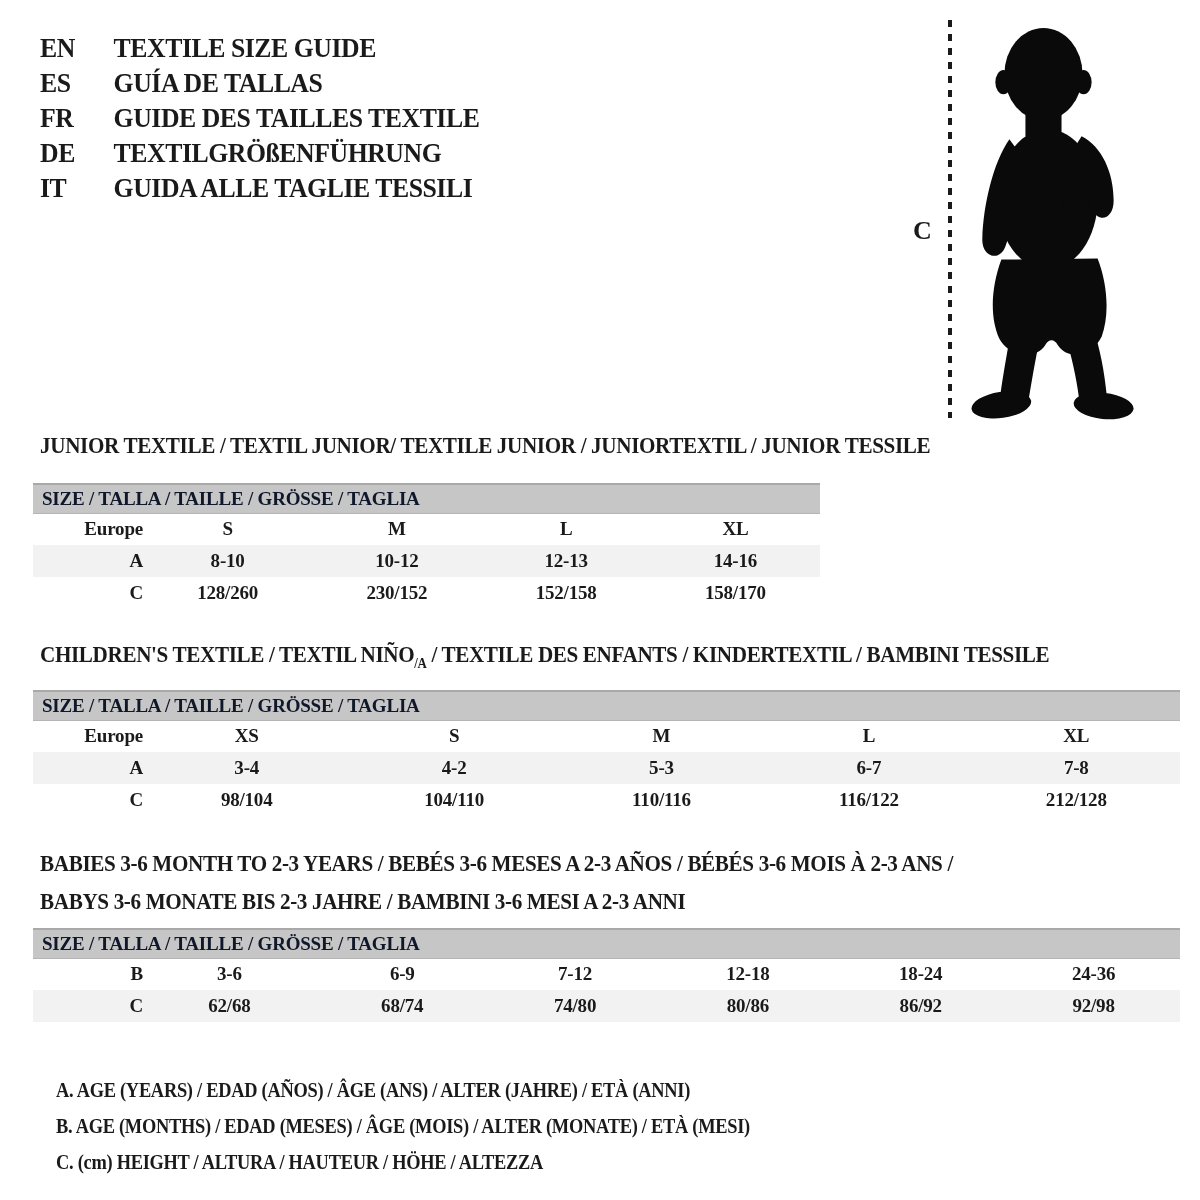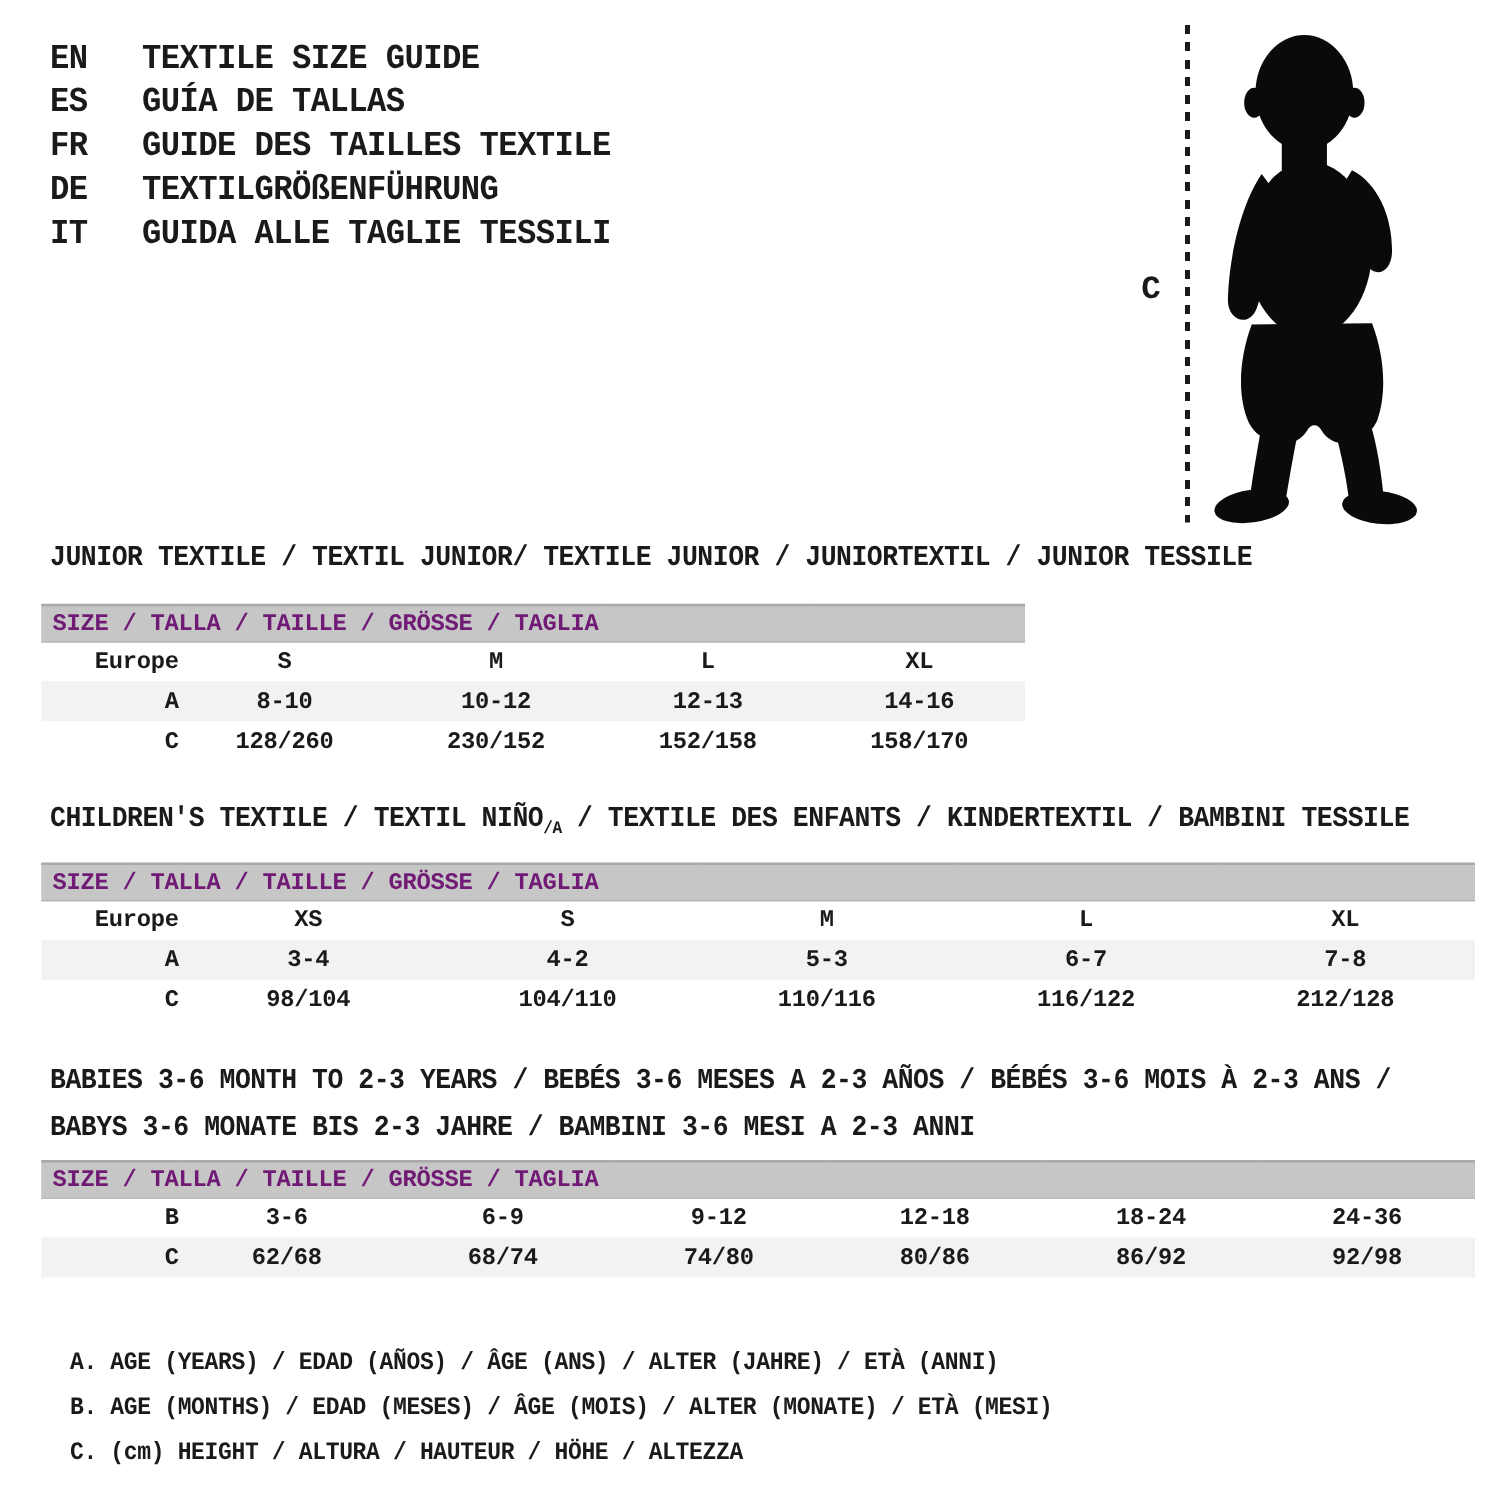--- a/index.html
+++ b/index.html
@@ -7,21 +7,21 @@
     --table-header-bg:#c6c6c6;
     --table-header-border:#a9a9a9;
     --row-shaded-bg:#f2f2f2;
     --background:#ffffff;
     --silhouette:#0a0a0a;
   }
   *{margin:0;padding:0;box-sizing:border-box;}
   html,body{background:var(--background);}
   .page{
     position:relative;width:1200px;height:1200px;background:var(--background);
-    font-family:Liberation Mono, monospace;color:var(--text);overflow:hidden;
+    font-family:Liberation Serif, serif;color:var(--text);overflow:hidden;
   }
   .cond{transform:scaleX(.92);transform-origin:left center;}
   
   .lang-list{position:absolute;left:40px;top:30px;}
   .lang-row{display:flex;height:35px;align-items:center;font-size:28px;font-weight:700;letter-spacing:-.5px;}
   .lang-code{width:80px;flex:0 0 80px;}
   .lang-title{white-space:nowrap;}
   
   .measure-line{
     position:absolute;left:948px;top:20px;width:4px;height:398px;
@@ -31,21 +31,21 @@
   .toddler{position:absolute;left:962px;top:24px;}
   
   .section-title{position:absolute;left:40px;font-size:23px;font-weight:700;letter-spacing:-.4px;white-space:nowrap;}
   .section-title .sub{font-size:14px;vertical-align:sub;}
   .two-line{line-height:38px;}
   
   .size-table{position:absolute;left:33px;border-collapse:collapse;table-layout:fixed;font-size:19px;font-weight:700;letter-spacing:-.2px;}
   .size-table th{
     background:var(--table-header-bg);border-top:2px solid var(--table-header-border);
     border-bottom:1px solid #b5b5b5;height:29px;text-align:left;padding-left:9px;
-    font-size:19px;font-weight:700;color:#701a75;
+    font-size:19px;font-weight:700;color:#0f172a;
   }
   .size-table td{height:32px;text-align:center;vertical-align:middle;}
   .size-table td.lbl{text-align:right;padding-left:9px;}
   .size-table tr.shaded td{background:var(--row-shaded-bg);}
   .w-narrow{width:787px;}
   .w-wide{width:1147px;}
   col.col-label{width:110px;}
   
   .legend{position:absolute;left:40px;top:1072px;font-size:20px;font-weight:700;letter-spacing:-.3px;margin-left:16px;}
   .legend-line{height:36px;display:flex;align-items:center;white-space:nowrap;}
@@ -194,21 +194,21 @@
     <thead>
       <tr>
         <th colspan="7">SIZE / TALLA / TAILLE / GRÖSSE / TAGLIA</th>
       </tr>
     </thead>
     <tbody>
       <tr>
         <td class="lbl">B</td>
         <td>3-6</td>
         <td>6-9</td>
-        <td>9-12</td>
+        <td>7-12</td>
         <td>12-18</td>
         <td>18-24</td>
         <td>24-36</td>
       </tr>
       <tr class="shaded">
         <td class="lbl">C</td>
         <td>62/68</td>
         <td>68/74</td>
         <td>74/80</td>
         <td>80/86</td>

